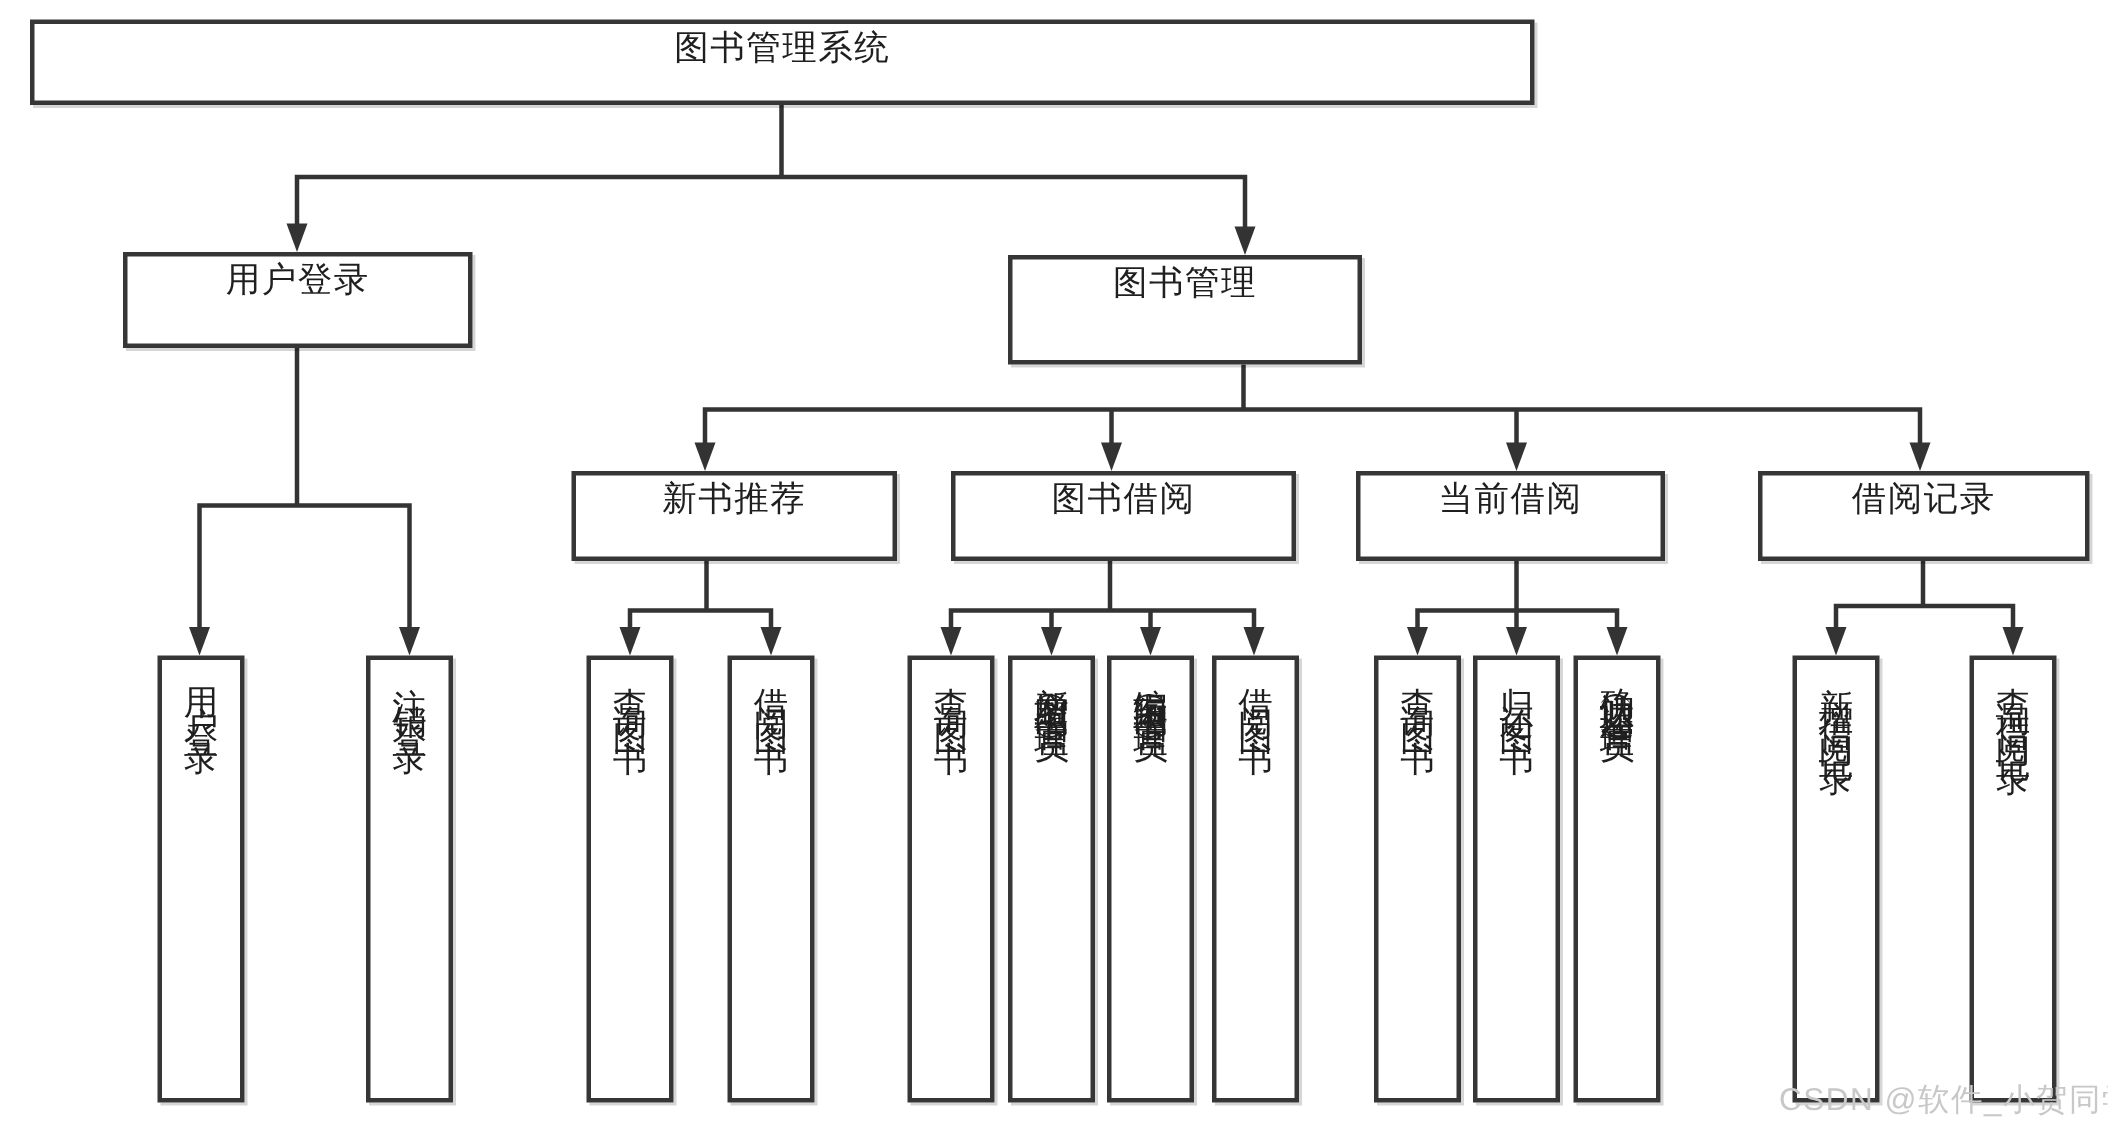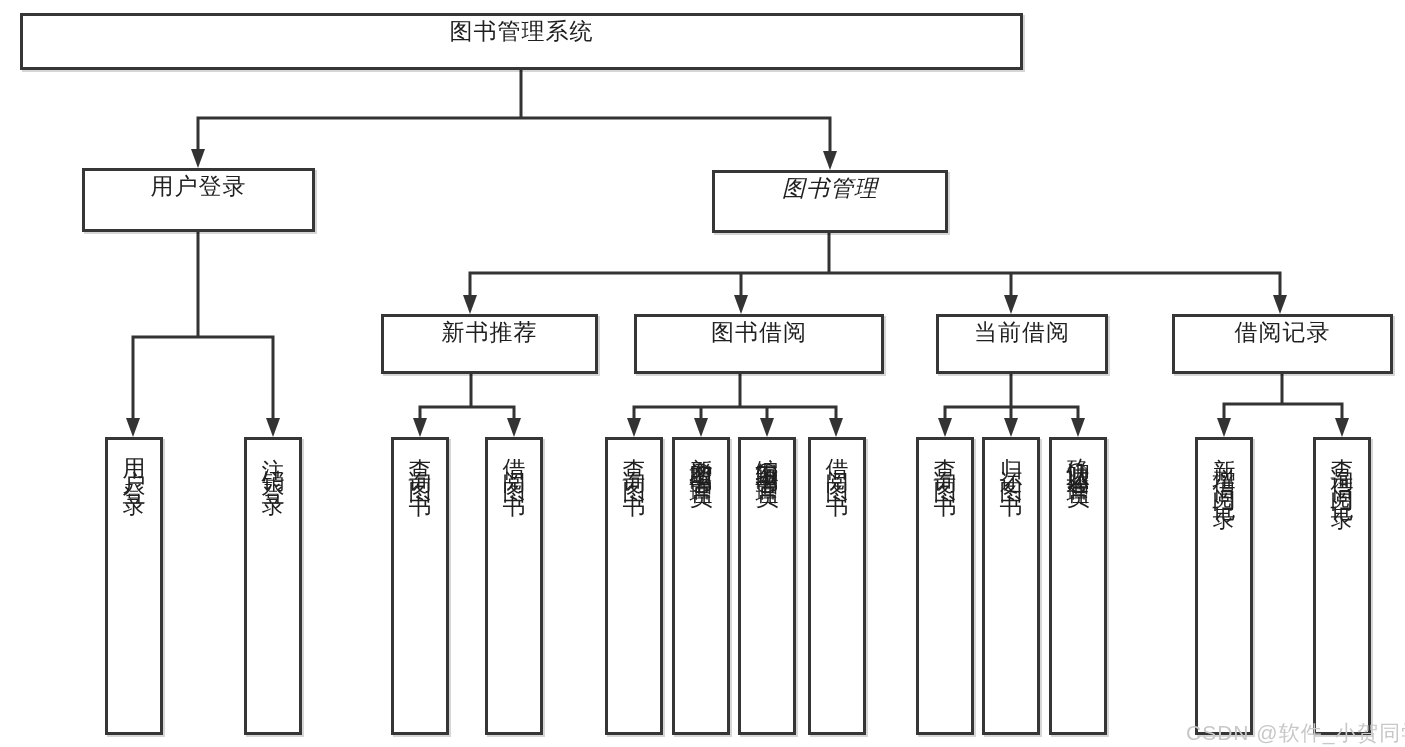--- a/index.html
+++ b/index.html
@@ -24,21 +24,21 @@
     border:3px solid var(--box_border);
     box-shadow:2px 2px 0 rgba(0,0,0,0.16);
     display:flex;justify-content:center;
     z-index:2;
     font-size:23px;
     letter-spacing:1px;
     white-space:nowrap;
   }
   .root{left:20px;top:13px;width:1003px;height:57px;}
   .lvl2a{left:82px;top:168px;width:233px;height:64px;}
-  .lvl2b{left:712px;top:170px;width:236px;height:63px;font-style:italic;}
+  .lvl2b{left:672px;top:170px;width:236px;height:73px;}
   .lvl3{top:314px;height:60px;}
   .leaf{top:437px;width:58px;height:298px;}
 
   .vtext{
     writing-mode:vertical-rl;
     text-orientation:mixed;
     font-size:23px;
     line-height:1;
     white-space:nowrap;
   }
@@ -123,24 +123,24 @@
   <div class="node lvl2a">
     <span>用户登录</span>
   </div>
   <div class="node lvl2b">
     <span>图书管理</span>
   </div>
 
   <div class="node lvl3" style="left:381px;width:217px;">
     <span>新书推荐</span>
   </div>
-  <div class="node lvl3" style="left:634px;width:250px;">
+  <div class="node lvl3" style="left:634px;width:230px;">
     <span>图书借阅</span>
   </div>
-  <div class="node lvl3" style="left:936px;width:172px;font-family:Liberation Serif, serif;">
+  <div class="node lvl3" style="left:904px;width:206px;font-family:Liberation Serif, serif;">
     <span>当前借阅</span>
   </div>
   <div class="node lvl3" style="left:1172px;width:221px;">
     <span>借阅记录</span>
   </div>
 
   <div class="node leaf" style="left:105px;">
     <span class="vtext v4">用户登录</span>
   </div>
   <div class="node leaf" style="left:244px;">

